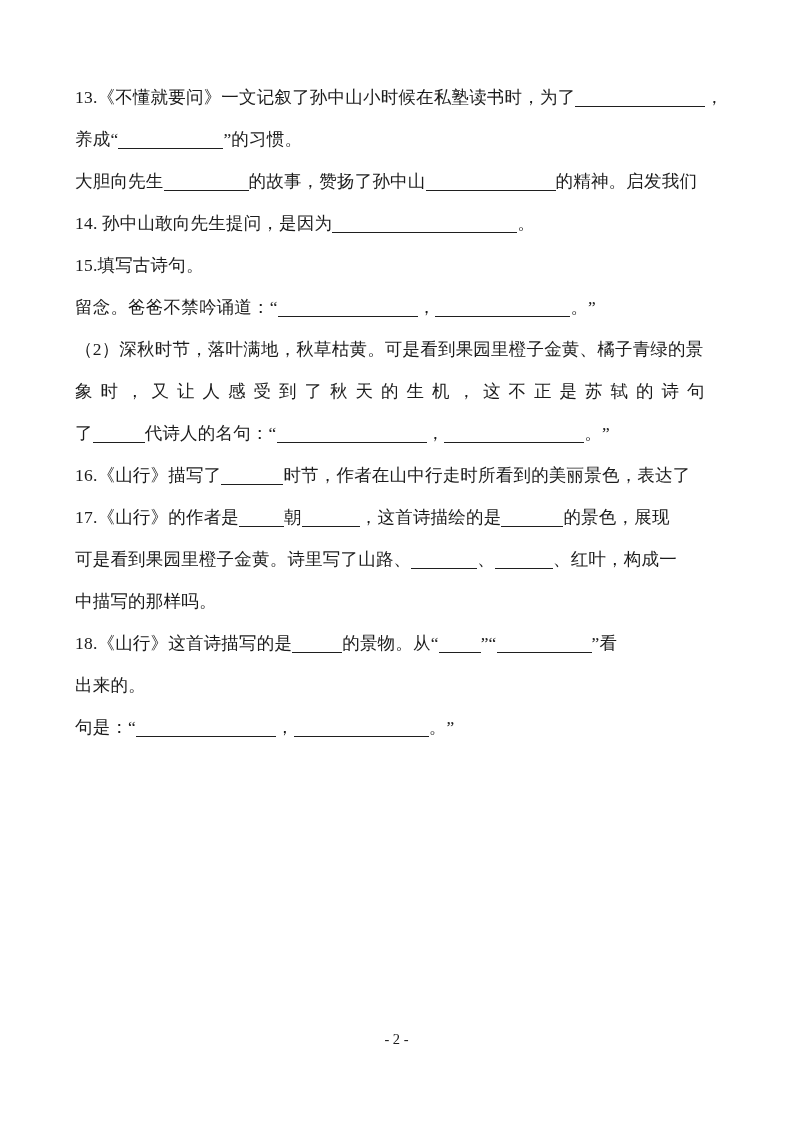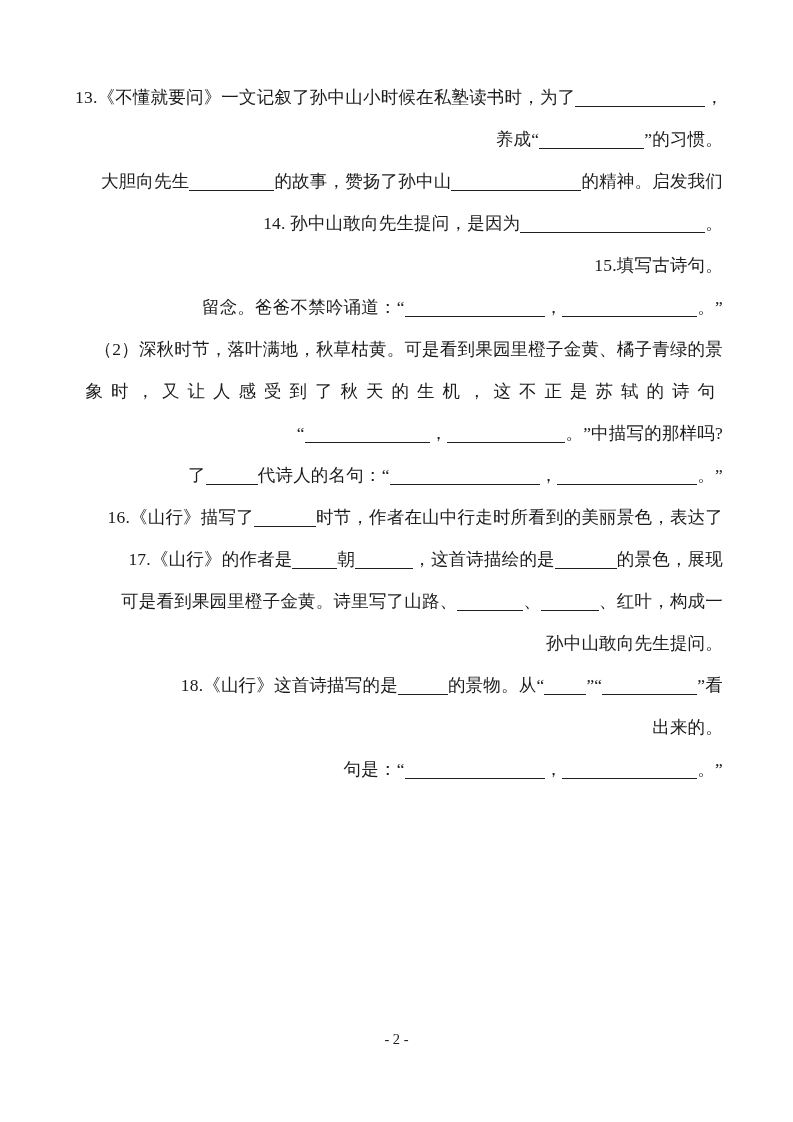--- a/index.html
+++ b/index.html
@@ -19,21 +19,20 @@
     position: absolute;
     left: 75px; top: 76px;
     width: 648px;
   }
   .line {
     font-size: 17.5px;
     line-height: 42px;
     height: 42px;
     white-space: nowrap;
     letter-spacing: 0.2px;
-    text-align: right;
   }
   .line.spread {
     letter-spacing: 8px;
   }
   .blank {
     display: inline-block;
     height: 14px;
     border-bottom: 1.7px solid #1f1f1f;
     vertical-align: -4px;
   }
@@ -53,24 +52,23 @@
 <div class="page">
   <div class="content" id="doc-body">
       <div class="line"><span>13.《不懂就要问》一文记叙了孙中山小时候在私塾读书时，为了</span><span class="blank" style="width: 130px;"></span><span>，</span></div>
       <div class="line"><span>养成“</span><span class="blank" style="width: 105px;"></span><span>”的习惯。</span></div>
       <div class="line"><span>大胆向先生</span><span class="blank" style="width: 85px;"></span><span>的故事，赞扬了孙中山</span><span class="blank" style="width: 130px;"></span><span>的精神。启发我们</span></div>
       <div class="line"><span>14. 孙中山敢向先生提问，是因为</span><span class="blank" style="width: 185px;"></span><span>。</span></div>
       <div class="line"><span>15.填写古诗句。</span></div>
       <div class="line"><span>留念。爸爸不禁吟诵道：“</span><span class="blank" style="width: 140px;"></span><span>，</span><span class="blank" style="width: 135px;"></span><span>。”</span></div>
       <div class="line"><span>（2）深秋时节，落叶满地，秋草枯黄。可是看到果园里橙子金黄、橘子青绿的景</span></div>
       <div class="line spread"><span>象时，又让人感受到了秋天的生机，这不正是苏轼的诗句</span></div>
-      <div class="line"><span>“</span><span class="blank" style="width: 125px;"></span><span>，</span><span class="blank" style="width: 118px;"></span><span>。”中描写的那样吗?</span></div>
       <div class="line"><span>了</span><span class="blank" style="width: 52px;"></span><span>代诗人的名句：“</span><span class="blank" style="width: 150px;"></span><span>，</span><span class="blank" style="width: 140px;"></span><span>。”</span></div>
       <div class="line"><span>16.《山行》描写了</span><span class="blank" style="width: 62px;"></span><span>时节，作者在山中行走时所看到的美丽景色，表达了</span></div>
       <div class="line"><span>17.《山行》的作者是</span><span class="blank" style="width: 45px;"></span><span>朝</span><span class="blank" style="width: 58px;"></span><span>，这首诗描绘的是</span><span class="blank" style="width: 62px;"></span><span>的景色，展现</span></div>
       <div class="line"><span>可是看到果园里橙子金黄。诗里写了山路、</span><span class="blank" style="width: 66px;"></span><span>、</span><span class="blank" style="width: 58px;"></span><span>、红叶，构成一</span></div>
-      <div class="line"><span>孙中山敢向先生提问。</span></div>
+      <div class="line"><span>中描写的那样吗。</span></div>
       <div class="line"><span>18.《山行》这首诗描写的是</span><span class="blank" style="width: 50px;"></span><span>的景物。从“</span><span class="blank" style="width: 42px;"></span><span>”“</span><span class="blank" style="width: 95px;"></span><span>”看</span></div>
       <div class="line"><span>出来的。</span></div>
       <div class="line"><span>句是：“</span><span class="blank" style="width: 140px;"></span><span>，</span><span class="blank" style="width: 135px;"></span><span>。”</span></div>
     </div>
   <div class="footer">- 2 -</div>
 </div>
 
 </body></html>

